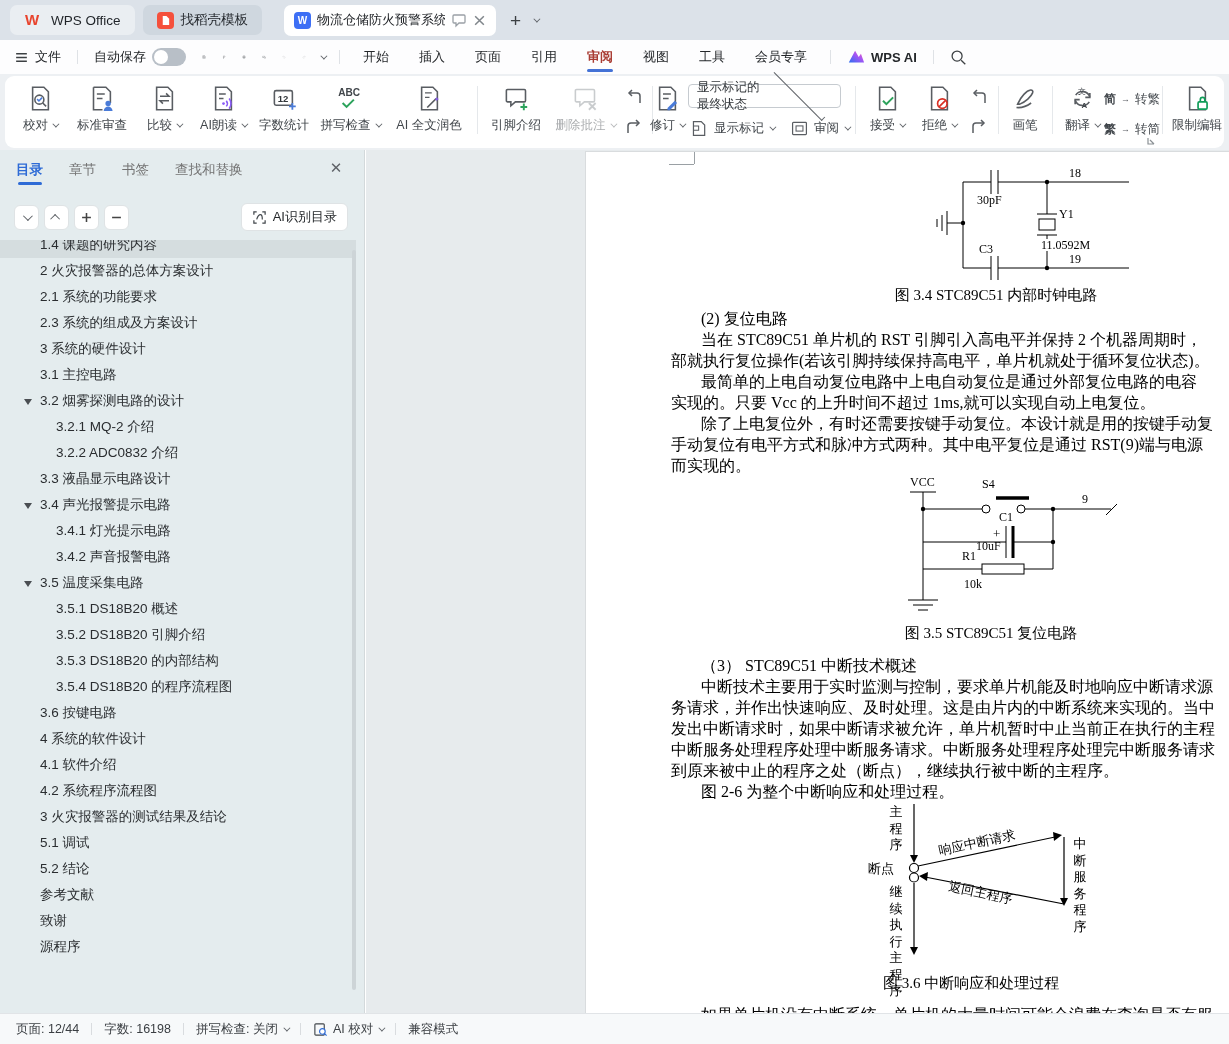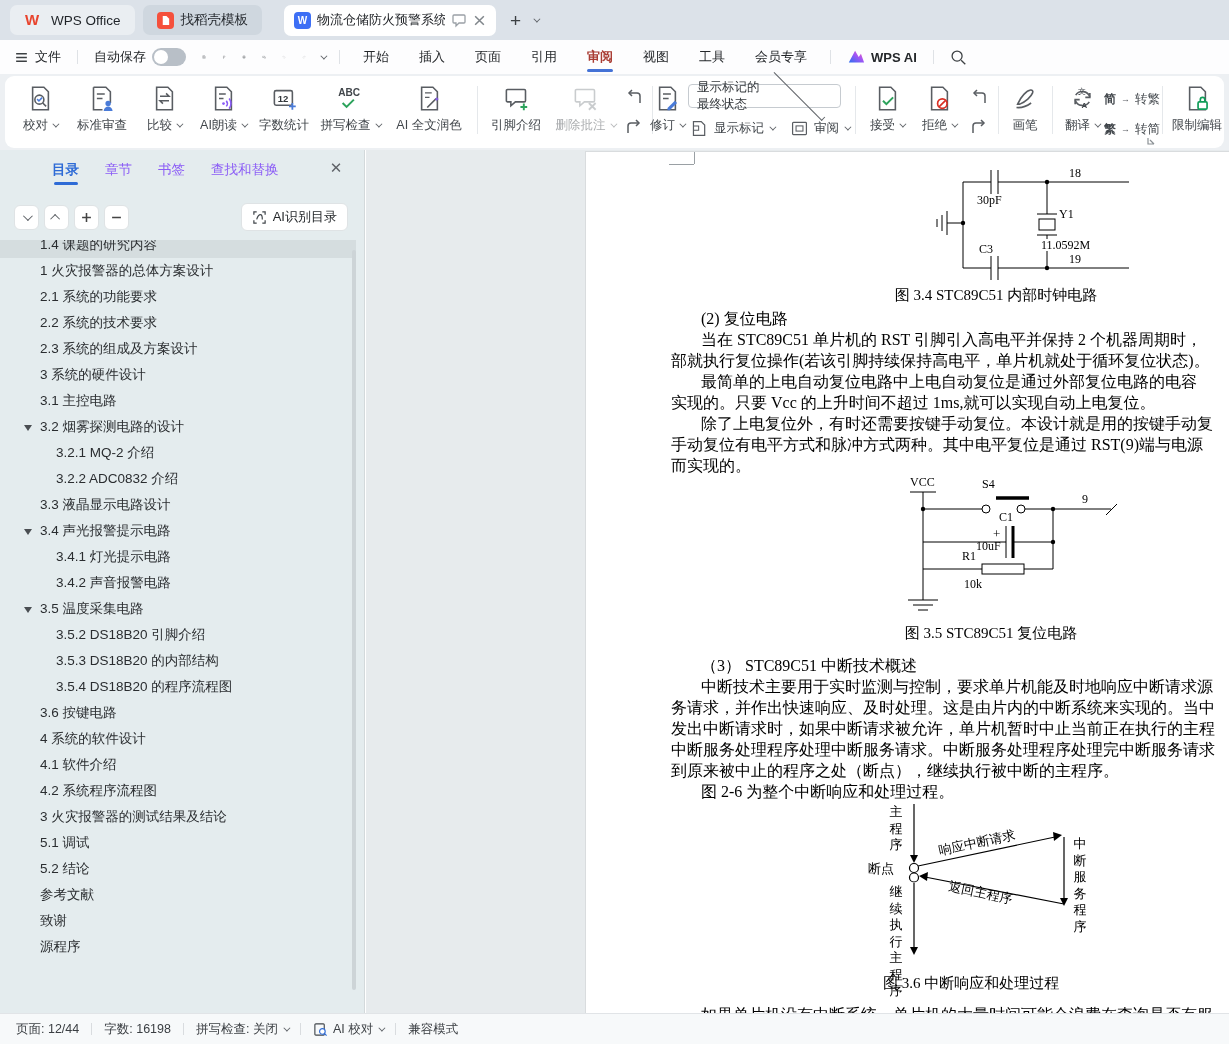--- a/index.html
+++ b/index.html
@@ -44,22 +44,22 @@
   .combo span{flex:1;}
   .minibtn{position:absolute;top:42px;height:24px;display:flex;align-items:center;gap:5px;font-size:12.5px;color:#41464b;}
   .minibtn svg{width:19px;height:19px;}
   .disabled{opacity:.45;}
   .cjkic{font-size:12px;font-weight:bold;color:#41464b;line-height:1;}
 
   
   .main{position:absolute;left:0;top:150px;width:1229px;height:863px;}
   .sidebar{position:absolute;left:0;top:0;width:365px;height:863px;background:#e4ecee;border-right:1px solid #d3d9db;}
   .stabs{position:absolute;left:16px;top:8px;height:28px;display:flex;gap:26px;font-size:13.5px;align-items:center;}
-  .stab{position:relative;color:#8b5cf6;padding-bottom:4px;}
-  .stab.active{color:#2e6bd6;font-weight:bold;margin-left:36px;}
+  .stab{position:relative;color:#737373;padding-bottom:4px;}
+  .stab.active{color:#2e6bd6;font-weight:bold;}
   .stab.active::after{content:"";position:absolute;left:2px;bottom:-2px;width:24px;height:3px;border-radius:2px;background:#2e6bd6;}
   .sclose{position:absolute;right:20px;top:10px;width:16px;height:16px;color:#5f6368;font-size:15px;line-height:16px;text-align:center;}
   .navbtn{position:absolute;top:55px;width:25px;height:25px;background:#fff;border:1px solid #dfe3e5;border-radius:6px;display:flex;align-items:center;justify-content:center;color:#444;}
   .aibtn{position:absolute;right:16px;top:53px;height:28px;background:#fff;border:1px solid #dfe3e5;border-radius:6px;display:flex;align-items:center;gap:6px;padding:0 10px;font-size:13px;color:#25282b;}
   .toclist{position:absolute;left:0;top:90px;width:356px;height:773px;overflow:hidden;}
   .tocrow{height:26px;display:flex;align-items:center;font-size:13.5px;color:#2a2d30;position:relative;white-space:nowrap;}
   .tocrow:first-child{margin-top:-8px;}
   .tocrow.lv1{padding-left:40px;}
   .tocrow.lv2{padding-left:56px;}
   .tocrow.sel{background:#d5dddf;}
@@ -453,27 +453,24 @@
           <path d="M2 5V2h3M11 2h3v3M14 11v3h-3M5 14H2v-3" fill="none" stroke="#41464b" stroke-width="1.3"></path>
           <path d="M5 10c1-3 2.5-5 4-5s2 2 2 5" fill="none" stroke="#41464b" stroke-width="1.3"></path>
         </svg>
       <span>AI识别目录</span>
     </div>
     <div class="toclist">
         <div class="tocrow lv1 sel">
           <span>1.4 课题的研究内容</span>
         </div>
         <div class="tocrow lv1">
-          <span>1  火灾报警器的总体方案设计</span>
+          <span>2  火灾报警器的总体方案设计</span>
         </div>
         <div class="tocrow lv1">
           <span>2.1 系统的功能要求</span>
-        </div>
-        <div class="tocrow lv1">
-          <span>2.2  系统的技术要求</span>
         </div>
         <div class="tocrow lv1">
           <span>2.3  系统的组成及方案设计</span>
         </div>
         <div class="tocrow lv1">
           <span>3  系统的硬件设计</span>
         </div>
         <div class="tocrow lv1">
           <span>3.1  主控电路</span>
         </div>
@@ -496,20 +493,23 @@
         </div>
         <div class="tocrow lv2">
           <span>3.4.1  灯光提示电路</span>
         </div>
         <div class="tocrow lv2">
           <span>3.4.2  声音报警电路</span>
         </div>
         <div class="tocrow lv1">
           <span class="tocarrow"></span>
           <span>3.5  温度采集电路</span>
+        </div>
+        <div class="tocrow lv2">
+          <span>3.5.1 DS18B20 概述</span>
         </div>
         <div class="tocrow lv2">
           <span>3.5.2 DS18B20 引脚介绍</span>
         </div>
         <div class="tocrow lv2">
           <span>3.5.3 DS18B20 的内部结构</span>
         </div>
         <div class="tocrow lv2">
           <span>3.5.4 DS18B20 的程序流程图</span>
         </div>

